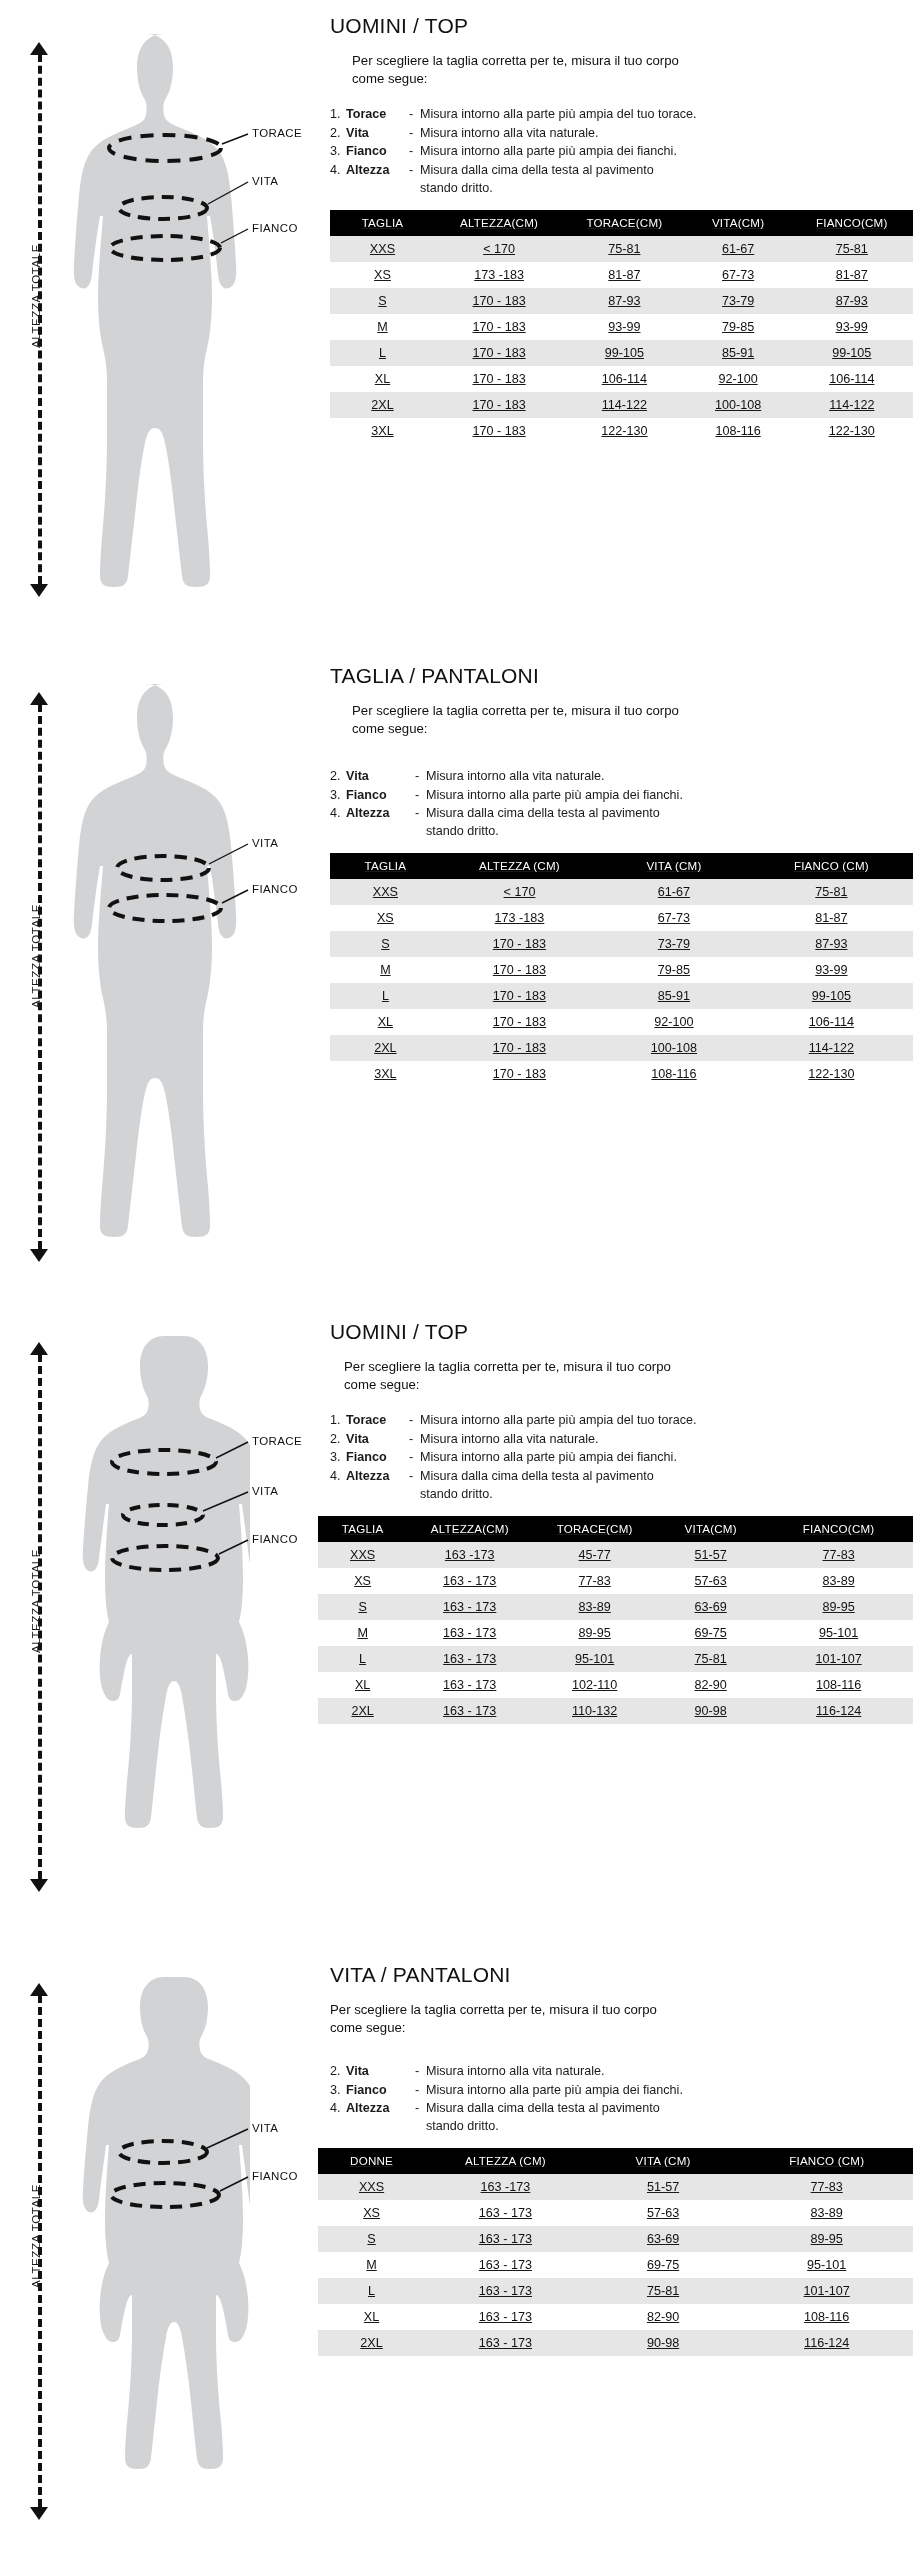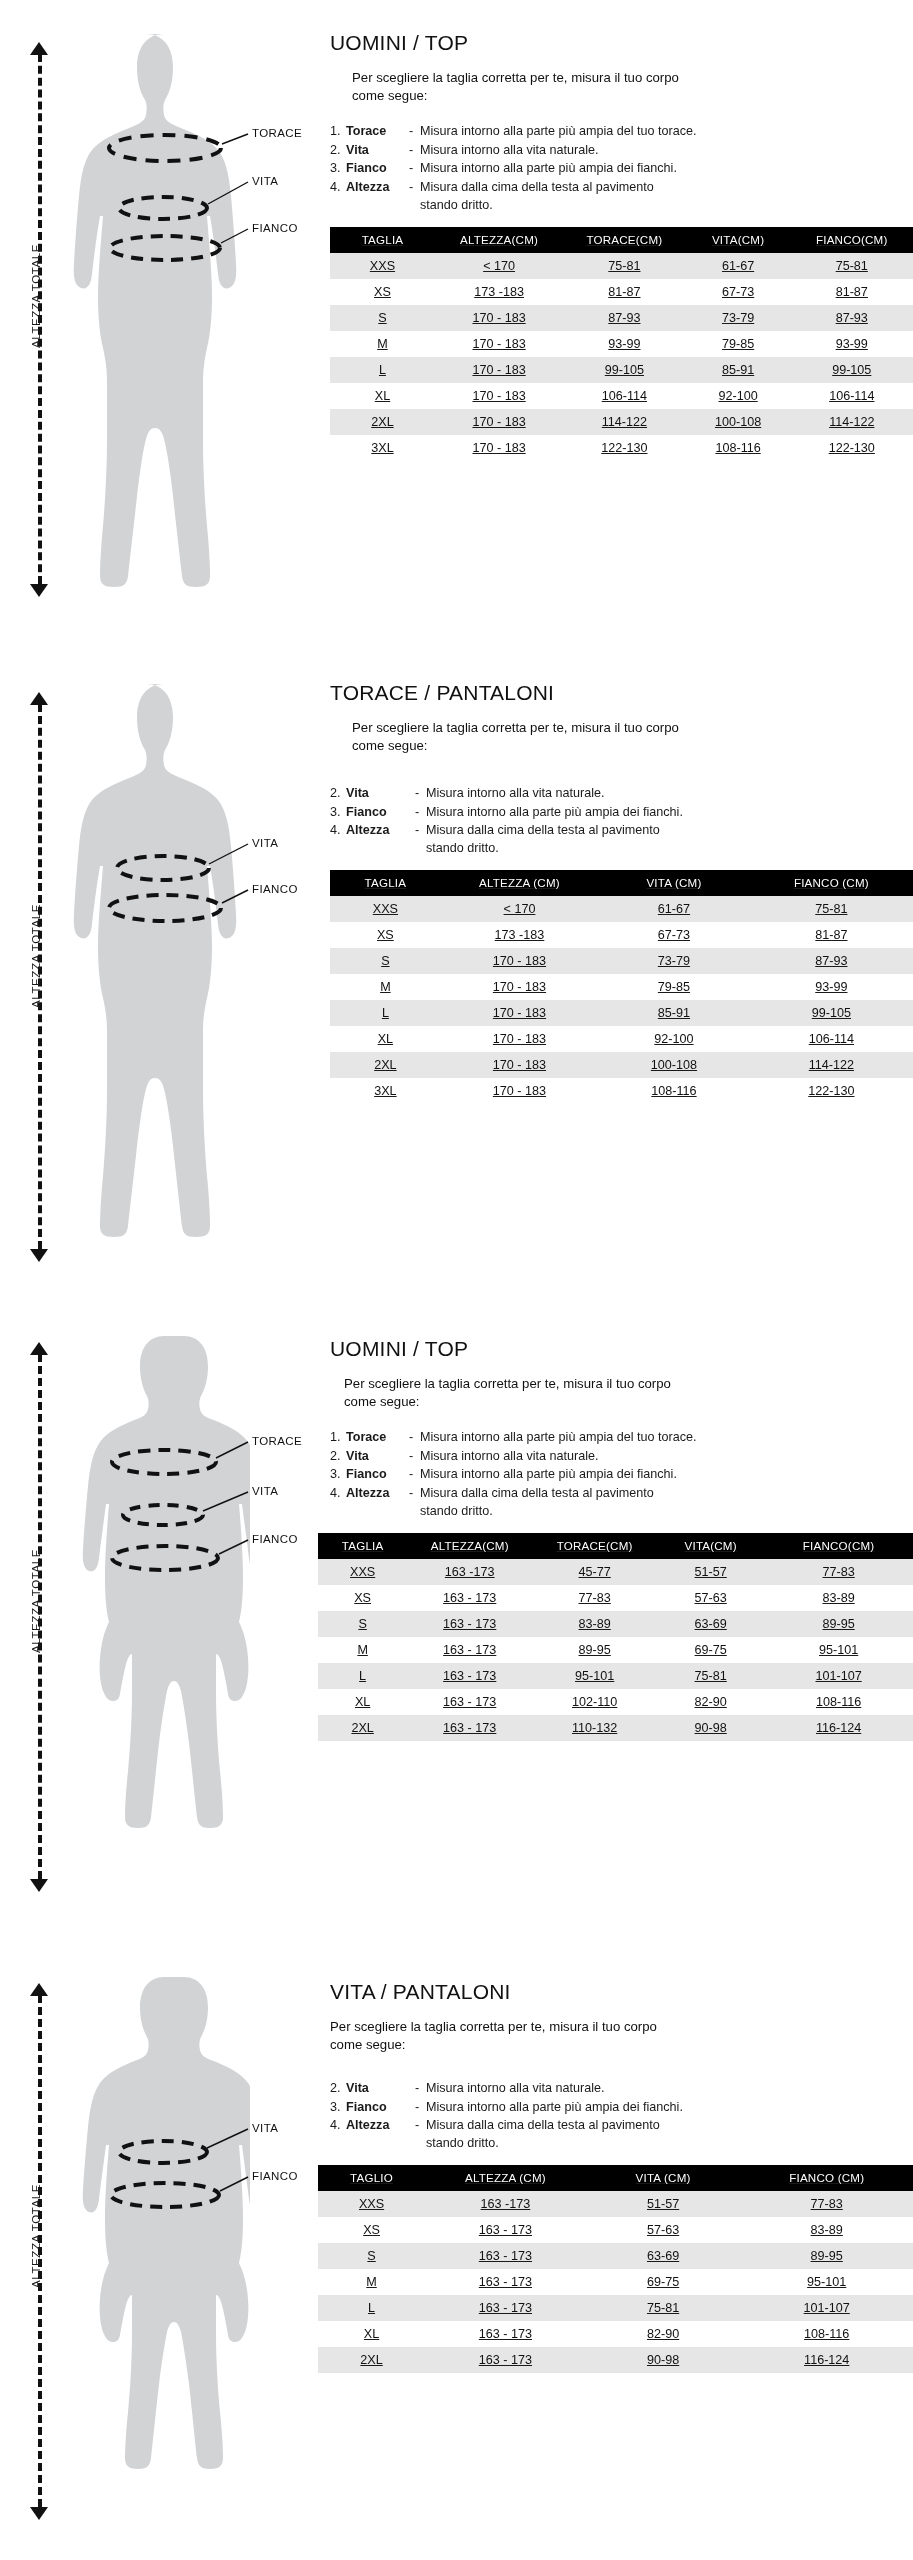--- a/index.html
+++ b/index.html
@@ -48,21 +48,21 @@
     color: #1a1a1a;
     white-space: nowrap;
   }
 
   .silhouette { position: absolute; }
   .silhouette svg { display: block; }
 
   .callout { position: absolute; font-size: 11.5px; letter-spacing: .4px; color:#111; white-space: nowrap; }
 
   
-  .content { position: absolute; left: 330px; top: 0; width: 583px; margin-top: 17px; }
+  .content { position: absolute; left: 330px; top: 0; width: 583px; }
   .content.wide { left: 318px; width: 595px; }
 
   h2.title {
     margin: 0;
     font-size: 21px;
     font-weight: 400;
     letter-spacing: .2px;
     color: #111;
   }
   p.lead {
@@ -304,21 +304,21 @@
       <svg width="330" height="650" style="position:absolute; left:0; top:0;">
         <line x1="209" y1="214" x2="248" y2="194" stroke="#111" stroke-width="1.4"></line>
         <line x1="222" y1="253" x2="248" y2="240" stroke="#111" stroke-width="1.4"></line>
       </svg>
 
       <div class="callout" style="left:252px; top:187px;">VITA</div>
       <div class="callout" style="left:252px; top:233px;">FIANCO</div>
     </div>
 
     <div class="content" style="top:14px;">
-      <h2 class="title">TORACE / PANTALONI</h2>
+      <h2 class="title">TAGLIA / PANTALONI</h2>
       <p class="lead indent">
         <span>Per scegliere la taglia corretta per te, misura il tuo corpo</span><br>
         <span>come segue:</span>
       </p>
       <ol class="steps" style="margin-top:30px;">
         <li>
           <span class="num">2.</span>
           <span class="term wide">Vita</span>
           <span class="dash">-</span>
           <span class="desc">Misura intorno alla vita naturale.</span>
@@ -617,21 +617,21 @@
           <span class="desc">
             <span>Misura dalla cima della testa al pavimento</span><br>
             <span>stando dritto.</span>
           </span>
         </li>
       </ol>
 
       <table class="size" style="margin-top:12px;">
         <thead>
           <tr>
-            <th style="width:18%">TAGLIO</th>
+            <th style="width:18%">DONNE</th>
             <th style="width:27%">ALTEZZA (CM)</th>
             <th style="width:26%">VITA (CM)</th>
             <th style="width:29%">FIANCO (CM)</th>
           </tr>
         </thead>
         <tbody>
           <tr class="alt">
               <td>XXS</td>
               <td>163 -173</td>
               <td>51-57</td>

